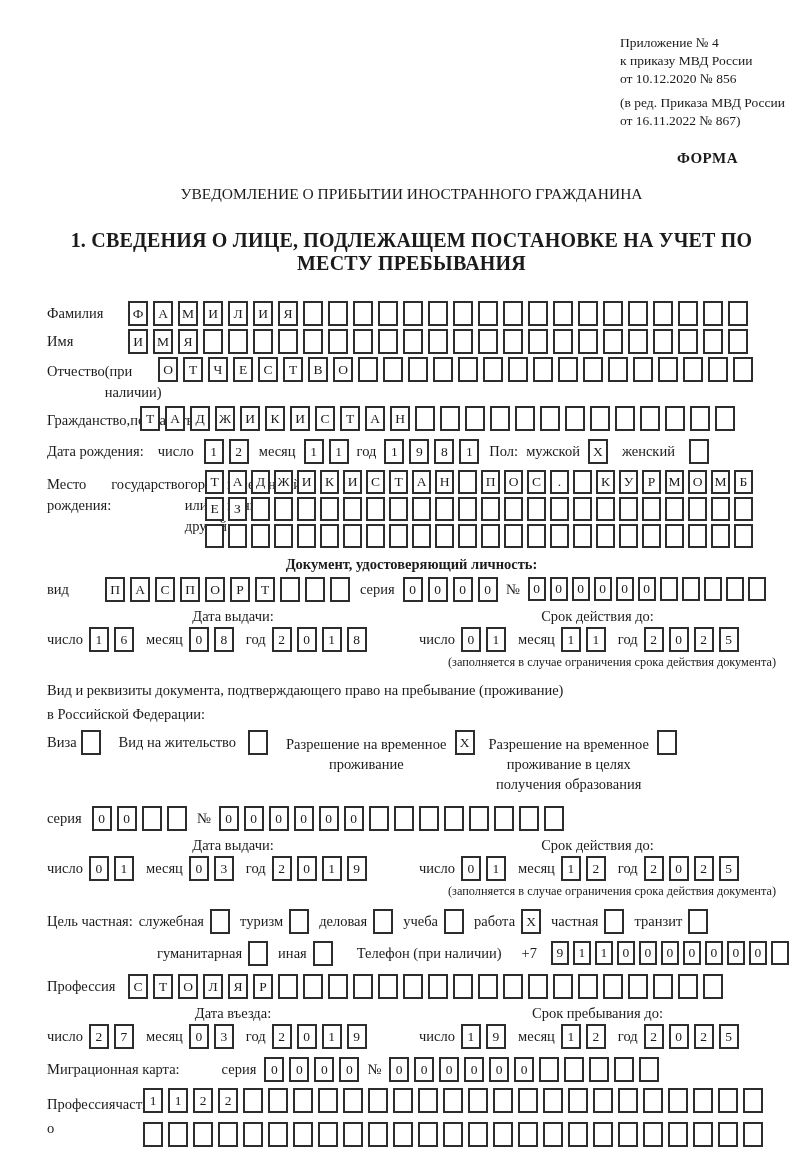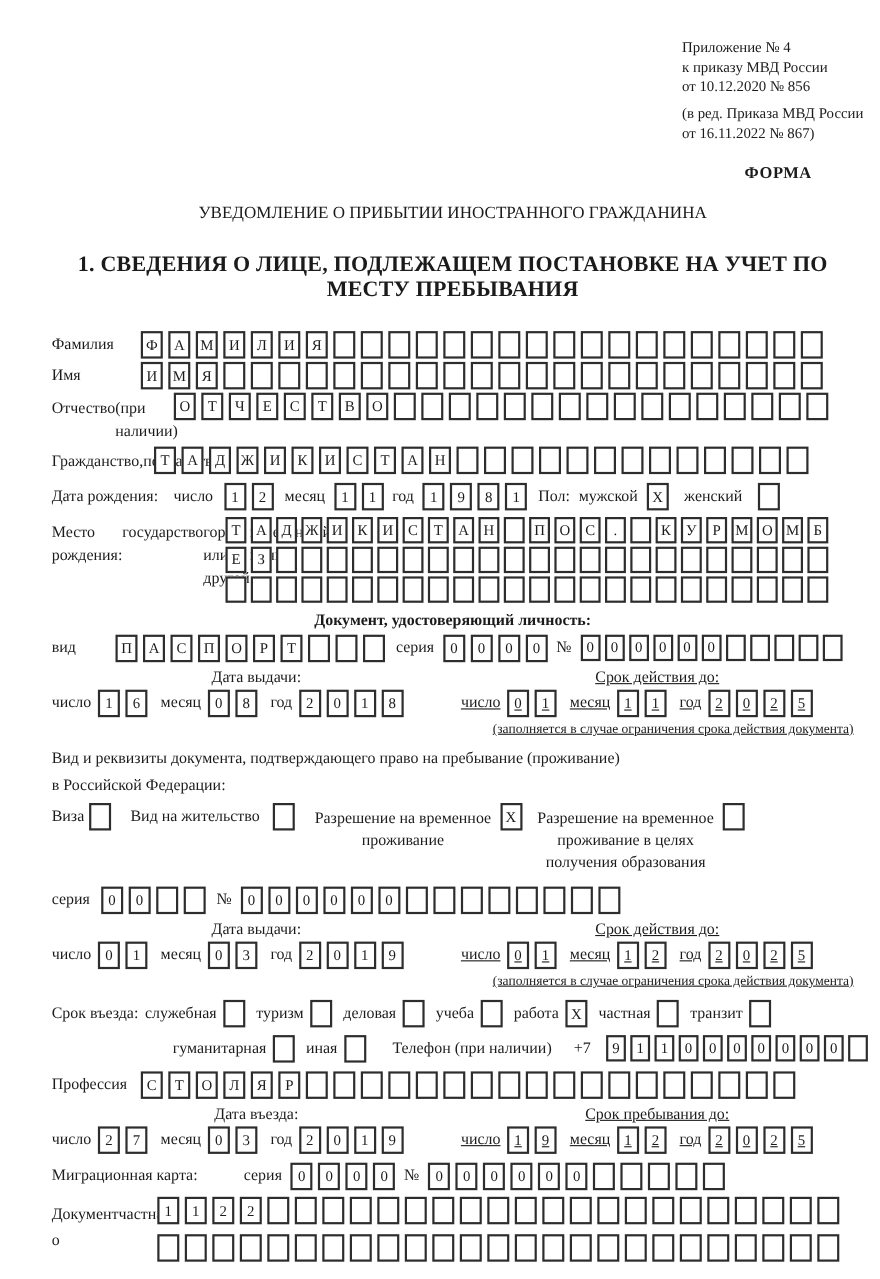--- a/index.html
+++ b/index.html
@@ -42,21 +42,21 @@
   .rows-col { display: flex; flex-direction: column; gap: 3px; }
 
   .inline-lbl { padding-top: 4px; flex: none; }
   .mL8 { margin-left: 8px; } .mL10 { margin-left: 10px; } .mL14 { margin-left: 14px; }
 
   .doc-head { text-align: center; font-weight: bold; margin: 8px 0 4px 0; }
 
   
   .drow { display: flex; margin-top: 6px; }
   .dcol-l { flex: 0 0 372px; }
-  .dcol-r { flex: 1; text-decoration: underline; }
+  .dcol-r { flex: 1; }
   .dhead { text-align: center; margin-bottom: 2px; }
   .dfields { display: flex; align-items: flex-start; }
   .dfields .inline-lbl { margin-right: 6px; }
   .dfields .cells { margin-right: 12px; }
   .dnote { font-size: 12.3px; margin-top: 3px; white-space: nowrap; text-align: right; }
 
   
   .res-opts { display: flex; align-items: flex-start; margin-top: 4px; }
   .opt-text { text-align: center; line-height: 20px; }
   .res-opts .cells { margin-left: 8px; margin-right: 14px; }
@@ -524,21 +524,21 @@
             <span class="cell">0</span>
             <span class="cell">2</span>
             <span class="cell">5</span>
           </div>
       </div>
       <div class="dnote">(заполняется в случае ограничения срока действия документа)</div>
     </div>
   </div>
 
   <div class="purpose-line">
-    <span class="inline-lbl">Срок въезда:</span>
+    <span class="inline-lbl">Цель частная:</span>
     <span class="inline-lbl">служебная</span>
     <div class="cells">
         <span class="cell"></span>
       </div>
     <span class="inline-lbl">туризм</span>
     <div class="cells">
         <span class="cell"></span>
       </div>
     <span class="inline-lbl">деловая</span>
     <div class="cells">
@@ -685,21 +685,21 @@
         <span class="cell"></span>
         <span class="cell"></span>
         <span class="cell"></span>
         <span class="cell"></span>
         <span class="cell"></span>
       </div>
   </div>
 
   <div class="frow" style="margin-top:6px;">
     <div class="lbl w96 stack" style="line-height:24px;">
-      <span>Документ о</span>
+      <span>Профессия о</span>
       <span>частная</span>
 
     </div>
     <div class="rep-rows">
       <div class="cells">
           <span class="cell">1</span>
           <span class="cell">1</span>
           <span class="cell">2</span>
           <span class="cell">2</span>
           <span class="cell"></span>

